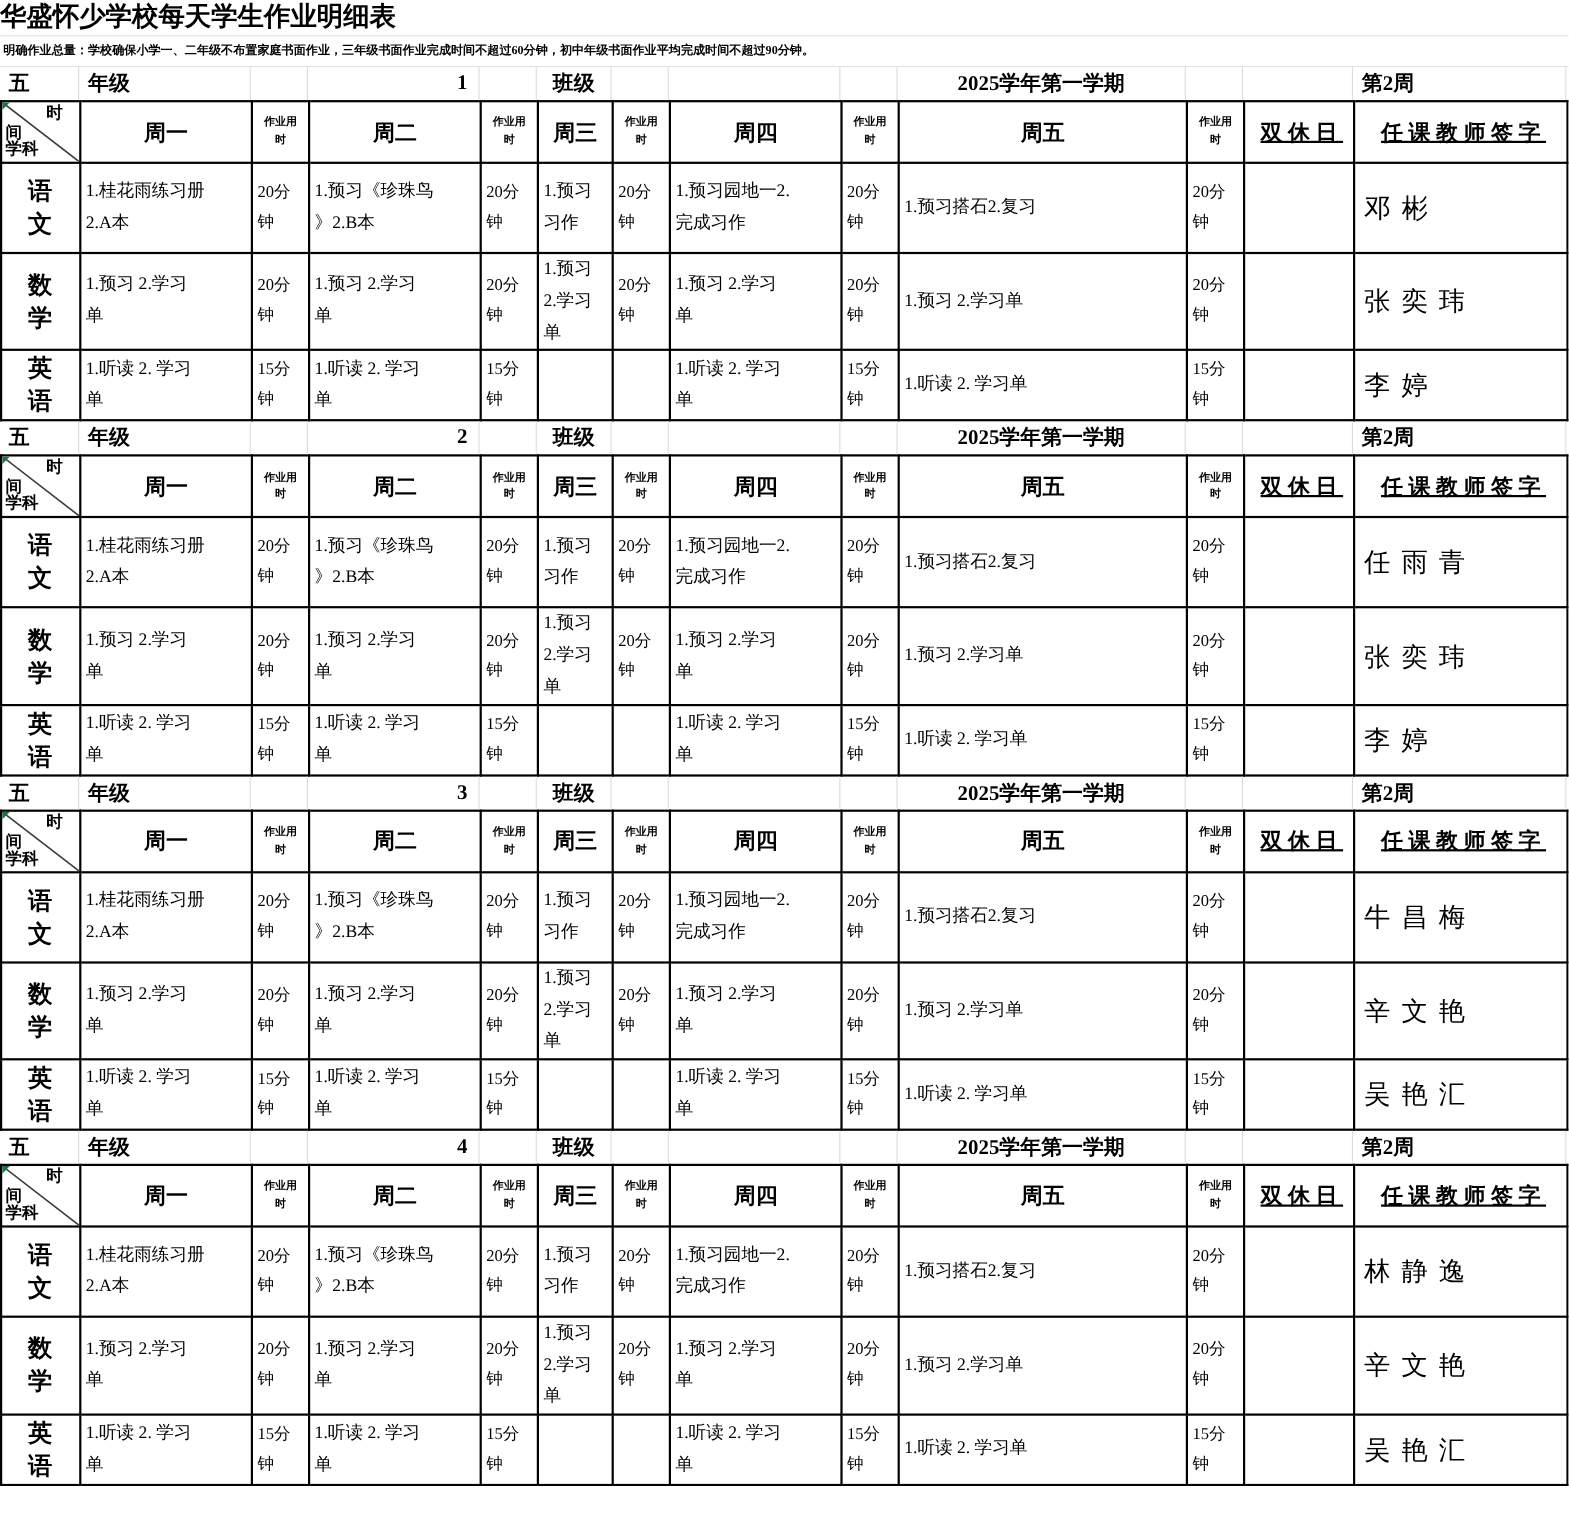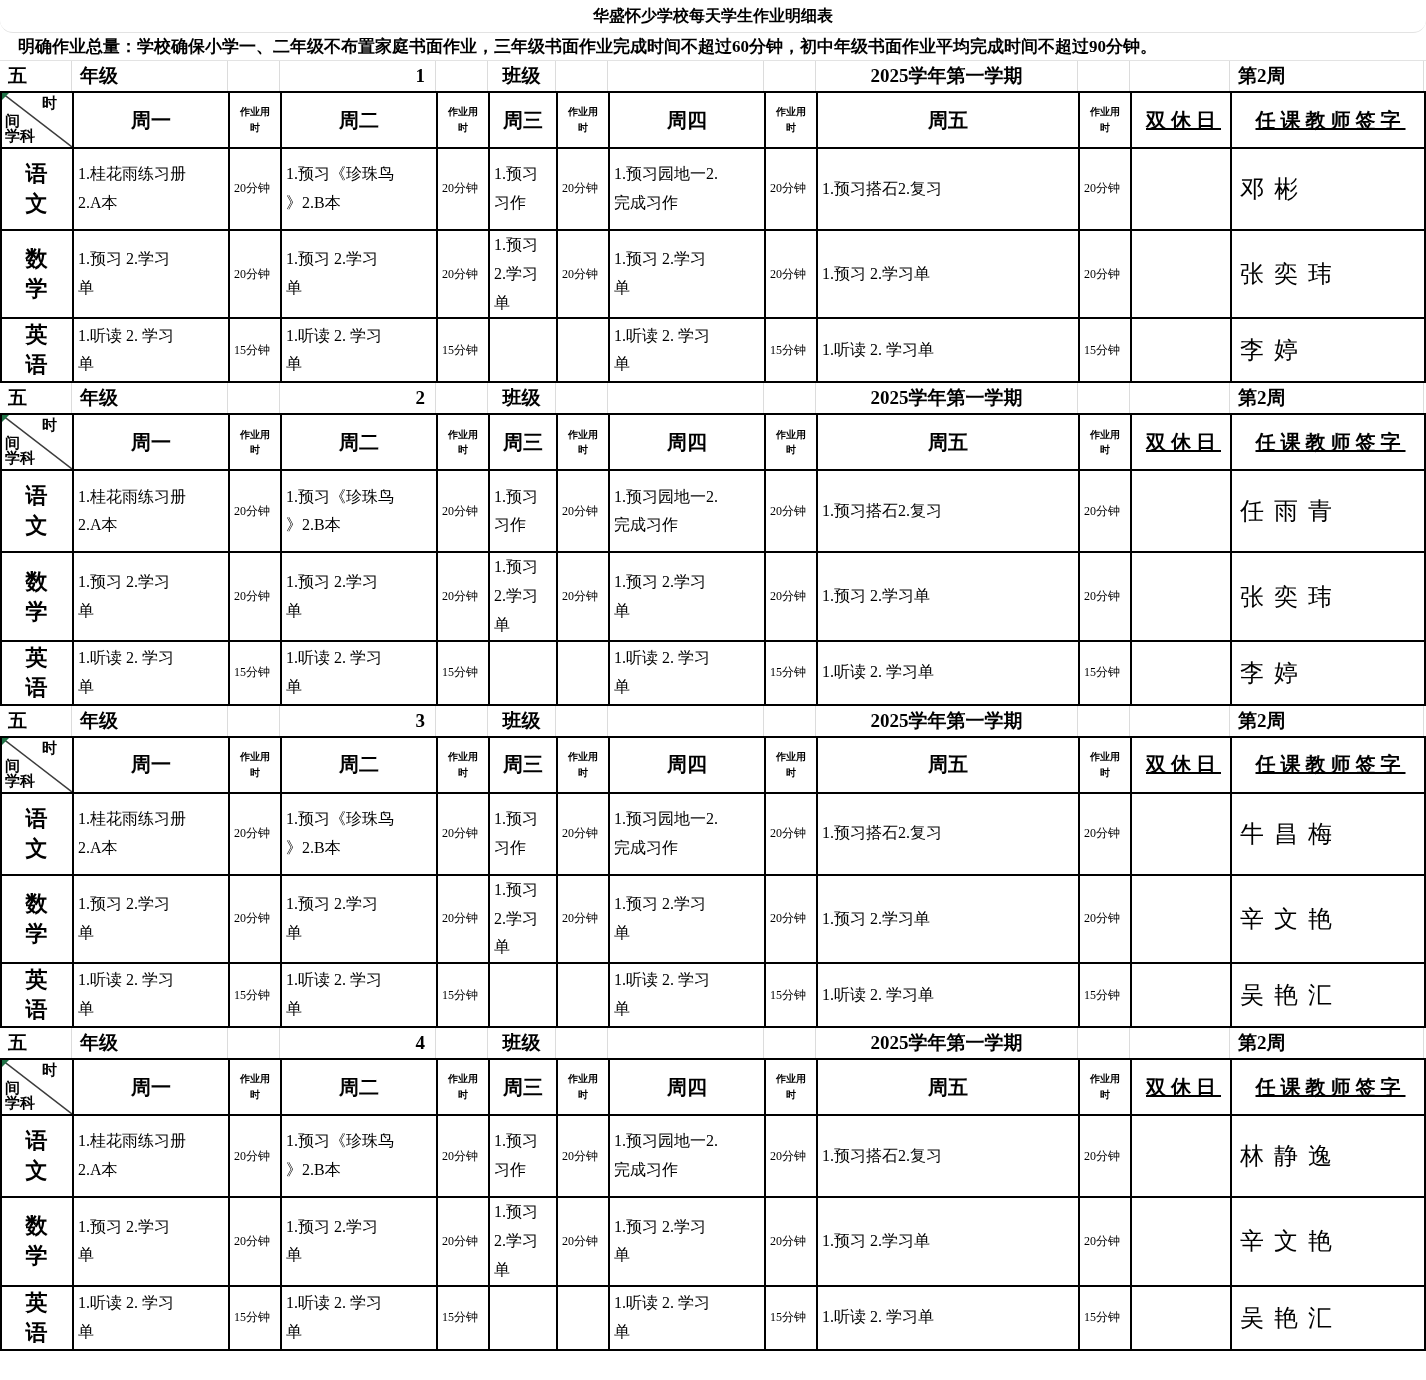--- a/index.html
+++ b/index.html
@@ -1,21 +1,21 @@
 <!DOCTYPE html>
 <html><head>
 <meta charset="utf-8">
 <style>
   html,body{margin:0;padding:0;background:#ffffff;color:#000000;}
   body{width:1426px;font-family:"Liberation Serif","DejaVu Serif",serif;}
   .page{width:1426px;}
 
   
-  .title-row{height:32px;line-height:32px;text-align:center;font-size:16px;font-weight:bold;border-bottom:1px solid #e3e3e3;border-radius:13px;}
-  .note-row{height:27px;line-height:27px;font-size:17px;font-weight:bold;padding-left:18px;border-bottom:1px solid #e3e3e3;white-space:nowrap;overflow:hidden;}
+  .title-row{height:32px;line-height:32px;text-align:left;font-size:24px;font-weight:bold;border-bottom:1px solid #e3e3e3;}
+  .note-row{height:27px;line-height:27px;font-size:11px;font-weight:bold;padding-left:3px;border-bottom:1px solid #e3e3e3;white-space:nowrap;overflow:hidden;}
 
   
   .grade-row{display:grid;grid-template-columns:72px 156px 52px 156px 52px 68px 52px 156px 52px 262px 52px 100px 194px;height:30px;align-items:center;font-size:19px;font-weight:bold;}
   .grade-row .gc{height:100%;display:flex;align-items:center;border-right:1px solid #dcdcdc;overflow:hidden;white-space:nowrap;}
   .grade-row .gc.pl{padding-left:8px;}
   .grade-row .gc.right{justify-content:flex-end;padding-right:10px;}
   .grade-row .gc.center{justify-content:center;}
 
   
   table.hw{border-collapse:collapse;table-layout:fixed;width:1426px;}
@@ -37,21 +37,21 @@
   th.corner .diag{position:absolute;left:0;top:0;width:100%;height:100%;}
   th.corner .diag line{stroke:#3c3c3c;stroke-width:1.5;}
   th.corner .tri{position:absolute;left:0;top:0;width:0;height:0;border-top:7px solid #1f7246;border-right:7px solid transparent;}
   th.corner span{position:absolute;font-size:15px;font-weight:bold;line-height:1;}
   th.corner .shi{top:3px;right:15px;}
   th.corner .jian{top:21px;left:3px;}
   th.corner .xueke{bottom:3px;left:3px;}
 
   td.subj{font-size:22px;font-weight:bold;text-align:center;letter-spacing:11px;padding-left:11px;margin-top:37px;}
   td.hwc{font-size:16px;line-height:1.8;text-align:left;padding:0 4px;white-space:pre-wrap;word-break:break-all;}
-  td.time{font-size:12px;line-height:1.8;text-align:left;padding:0 0 0 4px;}
+  td.time{font-size:15px;line-height:1.8;text-align:left;padding:0 0 0 4px;}
   td.time span{display:inline-block;width:42px;word-break:break-all;vertical-align:middle;}
   td.teacher{font-size:24px;text-align:left;letter-spacing:10px;padding-left:8px;white-space:nowrap;}
   td.wknd{padding:0;}
 </style>
 </head>
 <body>
 
 <div class="page">
   <div class="title-row">华盛怀少学校每天学生作业明细表</div>
   <div class="note-row">明确作业总量：学校确保小学一、二年级不布置家庭书面作业，三年级书面作业完成时间不超过60分钟，初中年级书面作业平均完成时间不超过90分钟。</div>

